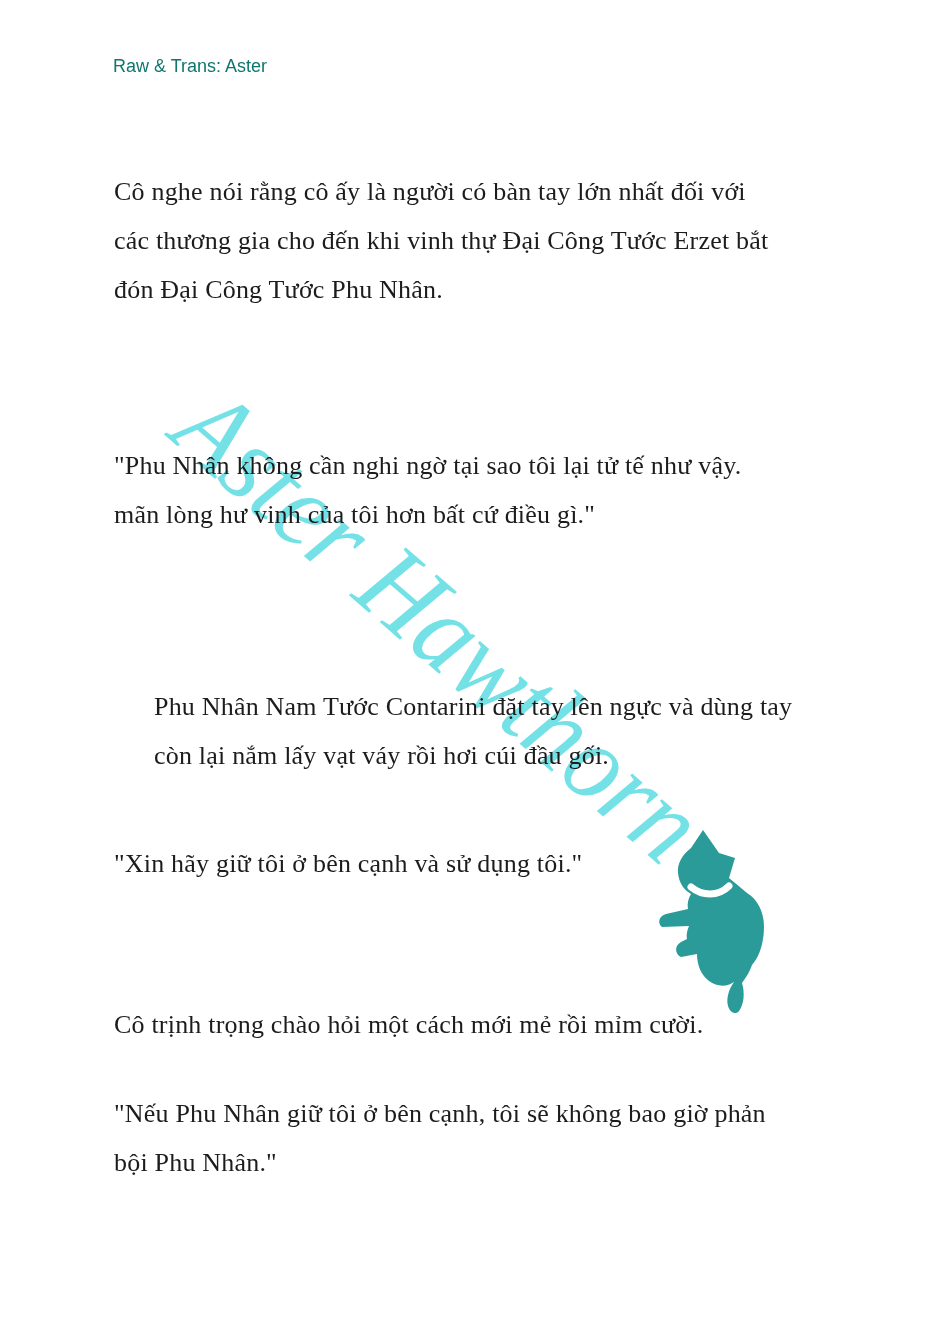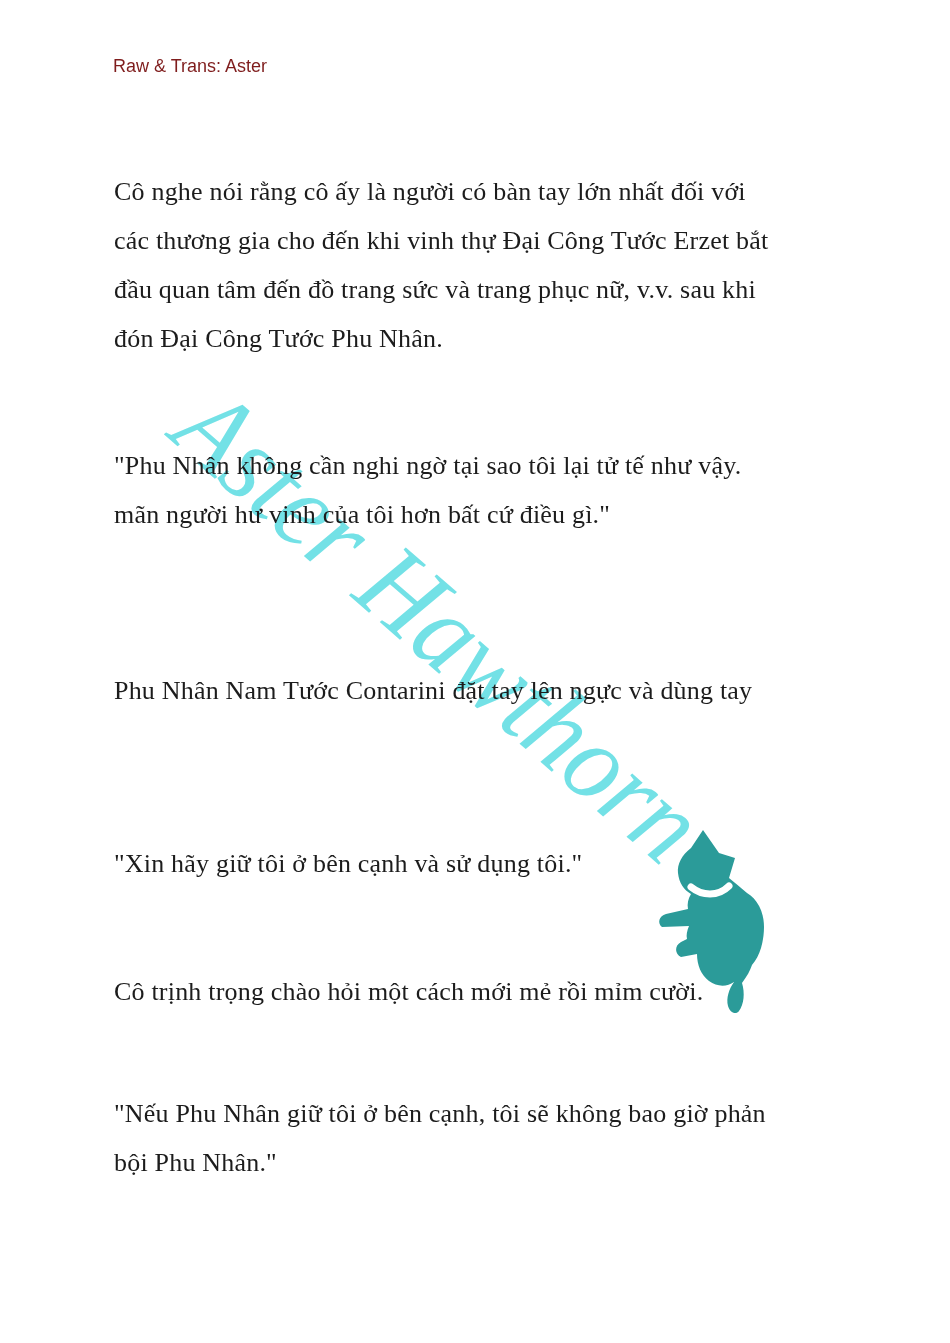--- a/index.html
+++ b/index.html
@@ -7,21 +7,21 @@
     width: 950px; height: 1343px;
     background: #ffffff;
     position: relative;
     overflow: hidden;
     font-family: "Liberation Serif", serif;
   }
   .page { position: absolute; inset: 0; }
   .credit {
     position: absolute; left: 113px; top: 56px;
     font-family: "Liberation Sans", sans-serif;
-    font-size: 18px; color: #7f1d1d;
+    font-size: 18px; color: #0f766e;
     z-index: 3;
   }
   .watermark-svg {
     position: absolute; left: 0; top: 0;
     z-index: 0;
   }
   .watermark-svg text {
     font-family: "Liberation Serif", serif;
     font-style: italic;
     opacity: 0.92;
@@ -33,23 +33,23 @@
   .para {
     position: absolute; left: 114px;
     font-size: 26px; line-height: 49px;
     color: #1c1c1c;
     white-space: nowrap;
     letter-spacing: 0.2px;
     z-index: 2;
   }
   .p1 { top: 167px; }
   .p2 { top: 441px; }
-  .p3 { top: 666px; }
+  .p3 { top: 682px; margin-left: 40px; }
   .p4 { top: 839px; }
-  .p5 { top: 967px; }
+  .p5 { top: 1000px; }
   .p6 { top: 1089px; }
 </style>
 </head>
 <body>
 
 <div class="page">
 
   <div class="credit">Raw &amp; Trans: Aster</div>
 
   <svg class="watermark-svg" width="950" height="1343" viewBox="0 0 950 1343">
@@ -80,31 +80,31 @@
              C90 62 84 57 79 53
              L85 33
              L69 28
              Z" fill="#2b9b99"></path>
     <path d="M41 62 C52 71 68 72 79 61" fill="none" stroke="#ffffff" stroke-width="7" stroke-linecap="round"></path>
   </svg>
 
   <div class="para p1">
     <div>Cô nghe nói rằng cô ấy là người có bàn tay lớn nhất đối với</div>
     <div>các thương gia cho đến khi vinh thự Đại Công Tước Erzet bắt</div>
-    <div>đầu quan tâm đến đồ trang sức và trang phục nữ, v.v. sau khi</div>
     <div>đón Đại Công Tước Phu Nhân.</div>
   </div>
 
   <div class="para p2">
     <div>"Phu Nhân không cần nghi ngờ tại sao tôi lại tử tế như vậy.</div>
-    <div>mãn người hư vinh của tôi hơn bất cứ điều gì."</div>
+    <div>mãn lòng hư vinh của tôi hơn bất cứ điều gì."</div>
   </div>
 
   <div class="para p3">
     <div>Phu Nhân Nam Tước Contarini đặt tay lên ngực và dùng tay</div>
+    <div>còn lại nắm lấy vạt váy rồi hơi cúi đầu gối.</div>
   </div>
 
   <div class="para p4">
     <div>"Xin hãy giữ tôi ở bên cạnh và sử dụng tôi."</div>
   </div>
 
   <div class="para p5">
     <div>Cô trịnh trọng chào hỏi một cách mới mẻ rồi mỉm cười.</div>
   </div>
 

